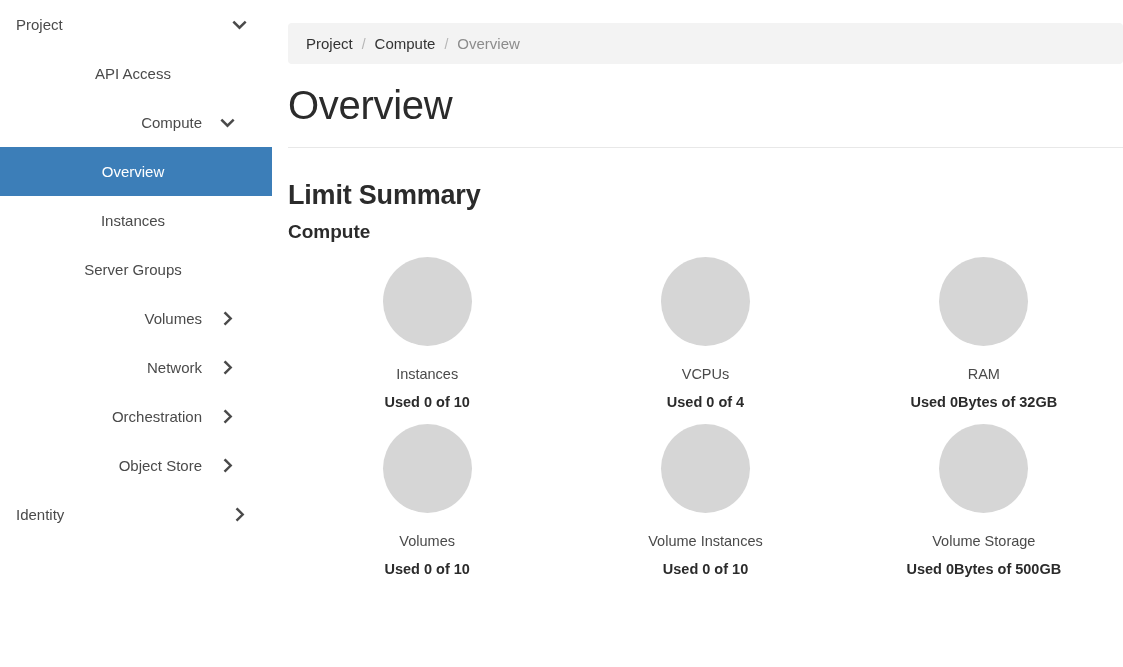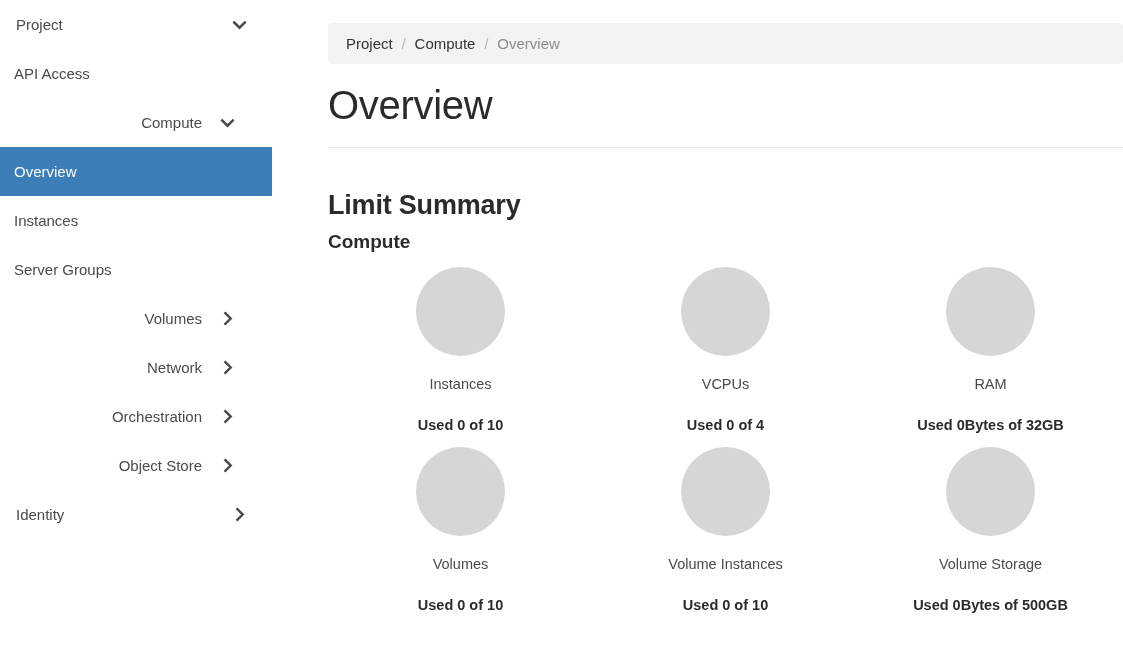--- a/index.html
+++ b/index.html
@@ -13,21 +13,20 @@
     background: #ffffff;
     font-family: "Liberation Sans", sans-serif;
     color: #333333;
   }
 
   .app {
     display: flex;
     width: 1123px;
     height: 667px;
     position: relative;
-    gap: 40px;
   }
 
   
   .sidebar {
     width: 272px;
     min-width: 272px;
     height: 667px;
     background: #ffffff;
     padding-top: 0;
     overflow: hidden;
@@ -64,21 +63,21 @@
   .nav-row.subgroup .label {
     margin-right: 0;
   }
   .nav-row.subgroup .chev {
     width: 50px;
     text-align: center;
   }
 
   
   .nav-row.leaf {
-    justify-content: flex-start;
+    justify-content: center;
     padding-right: 20px;
     font-size: 15px;
   }
 
   .nav-row.active {
     background: #3c7eb8;
     color: #ffffff;
   }
 
   .chev {
@@ -130,21 +129,21 @@
   }
 
   .title-rule {
     margin: 19px 0 0 16px;
     height: 1px;
     background: #e8e8e8;
     width: calc(100% - 16px);
   }
 
   .section-title {
-    margin: 42px 0 0 16px;
+    margin: 32px 0 0 16px;
     font-size: 27px;
     font-weight: 700;
     color: #2b2b2b;
     letter-spacing: -0.2px;
   }
 
   .group-title {
     margin: 10px 0 0 16px;
     font-size: 19px;
     font-weight: 700;
@@ -169,21 +168,21 @@
     border-radius: 50%;
     background: #d6d6d6;
   }
   .gauge-name {
     margin-top: 20px;
     font-size: 14.5px;
     color: #4a4a4a;
     font-weight: 400;
   }
   .gauge-usage {
-    margin-top: 25px;
+    margin-top: 12px;
     font-size: 14.5px;
     color: #2b2b2b;
     font-weight: 700;
   }
 </style>
 </head>
 <body>
 
 <div class="app">
 

